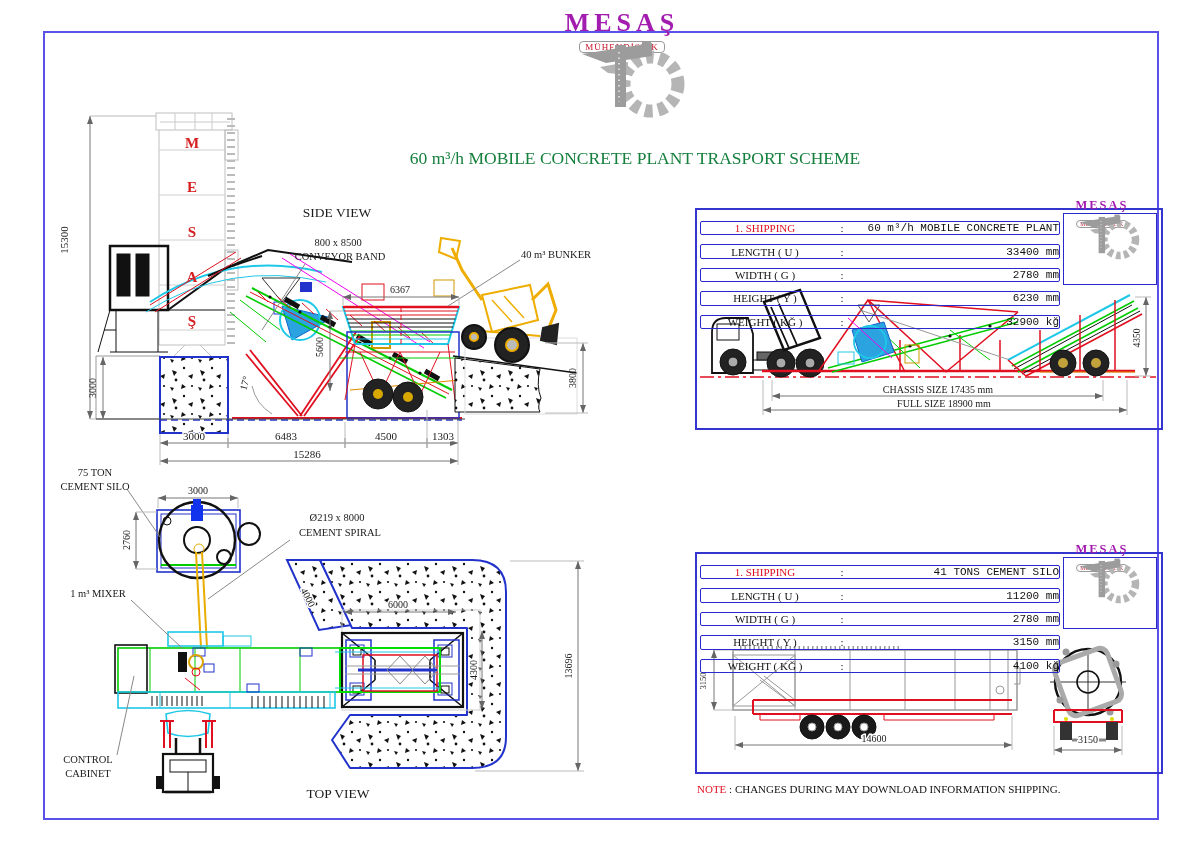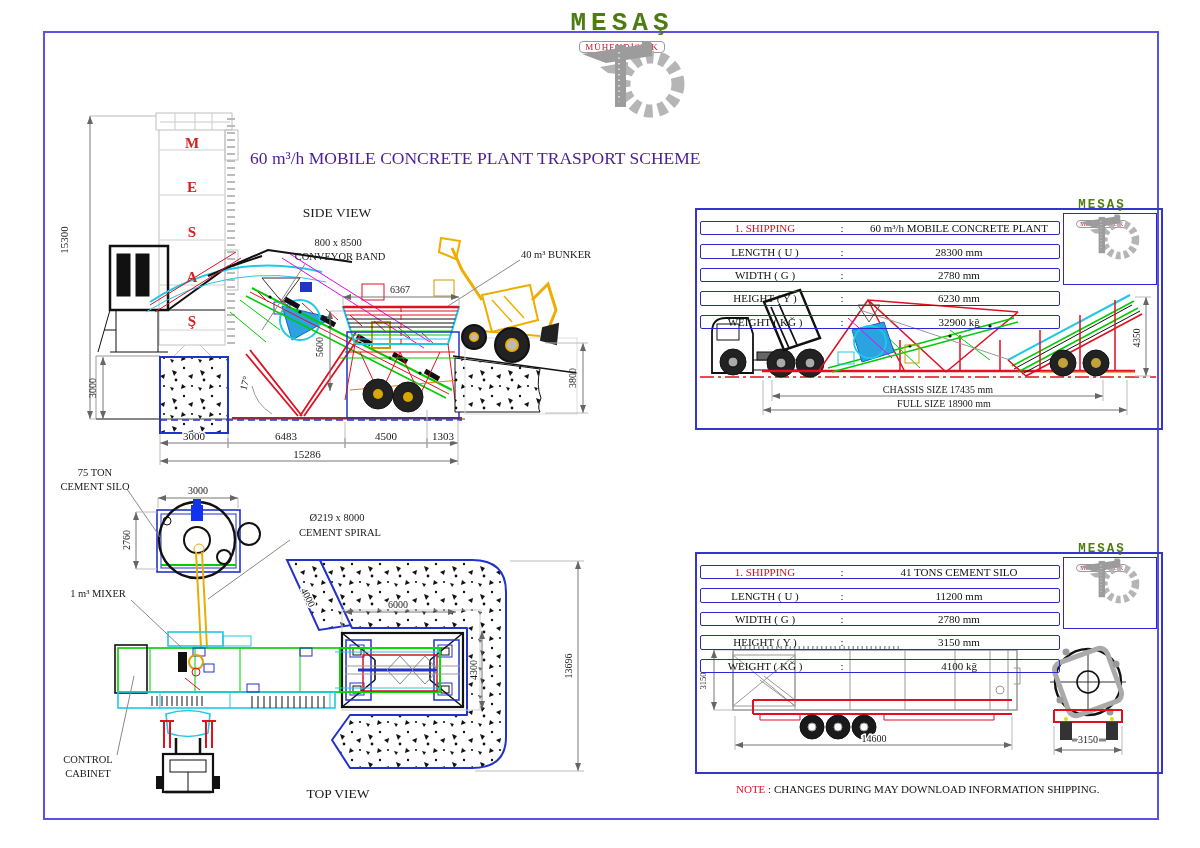--- a/index.html
+++ b/index.html
@@ -5,45 +5,45 @@
   html,body{margin:0;padding:0;background:#fff;}
   #page{position:relative;width:1200px;height:848px;background:#fff;overflow:hidden;
         font-family:"Liberation Serif",serif;color:#111;}
   #frame{position:absolute;left:43px;top:31px;width:1112px;height:785px;
          border:2px solid #5a52e8;}
   svg{position:absolute;left:0;top:0;}
   #art{z-index:1;}
   .ovl{position:absolute;z-index:2;}
   
   #hdr-logo{left:556px;top:40px;width:160px;text-align:center;}
-  .logo-name{color:#4d7c0f;font-family:Liberation Mono, monospace;font-weight:bold;line-height:1;}
+  .logo-name{color:#a21caf;font-family:Liberation Serif, serif;font-weight:bold;line-height:1;}
   .logo-sub{color:#c41426;font-family:"Liberation Serif",serif;display:inline-block;
             border:1px solid #999;border-radius:4px;background:#fff;padding:0 5px;}
   #hdr-logo .logo-name{font-size:26px;letter-spacing:5px;margin-top:-30px;margin-right:28px;}
   #hdr-logo .logo-sub{font-size:9px;letter-spacing:1px;margin-top:1px;margin-right:28px;}
-  #title{left:250px;top:148px;width:770px;text-align:left;font-size:17.5px;color:#4c1d95;}
+  #title{left:250px;top:148px;width:770px;text-align:center;font-size:17.5px;color:#15803d;}
   
   .panel{border:2px solid #3434cf;background:transparent;}
   #panel1{left:695px;top:208px;width:464px;height:218px;}
   #panel2{left:695px;top:552px;width:464px;height:218px;}
   .ship-table{position:absolute;left:3px;top:2px;width:360px;}
   .srow{display:grid;grid-template-columns:128px 26px auto;align-items:center;
         border:1.2px solid #2a2acc;border-radius:2px;height:12.4px;margin-bottom:1.2px;
         font-size:11px;margin-top:9px;}
   .srow .lab{text-align:center;}
   .srow .col{text-align:center;}
-  .srow .val{text-align:center;padding-left:4px;}
+  .srow .val{text-align:right;padding-left:4px;font-family:Liberation Mono, monospace;}
   .srow.first .lab{color:#e01020;}
   .logo-box{position:absolute;right:4px;top:3px;width:92px;height:70px;
             border:1.2px solid #2a2acc;text-align:center;background:#fff;}
   .logo-box .logo-name{font-size:12.5px;letter-spacing:2px;margin-top:-15px;margin-right:16px;}
   .logo-box .logo-sub{font-size:5.5px;letter-spacing:.5px;margin-top:1px;margin-right:16px;padding:0 3px;}
   
   #note{left:697px;top:783px;width:460px;font-size:11px;}
-  #note .nl{color:#e01020;margin-left:39px;}
+  #note .nl{color:#e01020;}
   
   text{font-family:"Liberation Serif",serif;fill:#1a1a1a;}
   .dt{font-size:10px;}
   .dtb{font-size:11px;}
   .lbl{font-size:10.5px;}
   .big{font-size:13.5px;}
   .halo{stroke:#fff;stroke-width:3px;paint-order:stroke;}
   .silo-letter{font-size:15px;font-weight:bold;fill:#d42020;}
 </style>
 </head>
@@ -457,21 +457,21 @@
 <div id="panel1" class="ovl panel">
   <div class="ship-table">
     <div class="srow first">
       <span class="lab">1. SHIPPING</span>
           <span class="col">:</span>
           <span class="val">60 m³/h MOBILE CONCRETE PLANT</span>
         </div>
     <div class="srow">
       <span class="lab">LENGTH ( U )</span>
           <span class="col">:</span>
-          <span class="val">28300 mm</span>
+          <span class="val">33400 mm</span>
         </div>
     <div class="srow">
       <span class="lab">WIDTH ( G )</span>
           <span class="col">:</span>
           <span class="val">2780 mm</span>
         </div>
     <div class="srow">
       <span class="lab">HEIGHT ( Y )</span>
           <span class="col">:</span>
           <span class="val">6230 mm</span>

